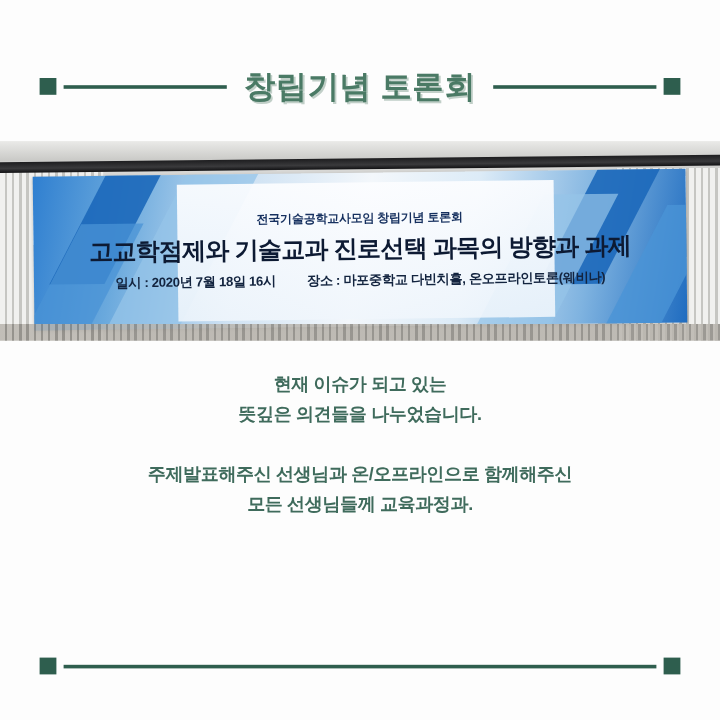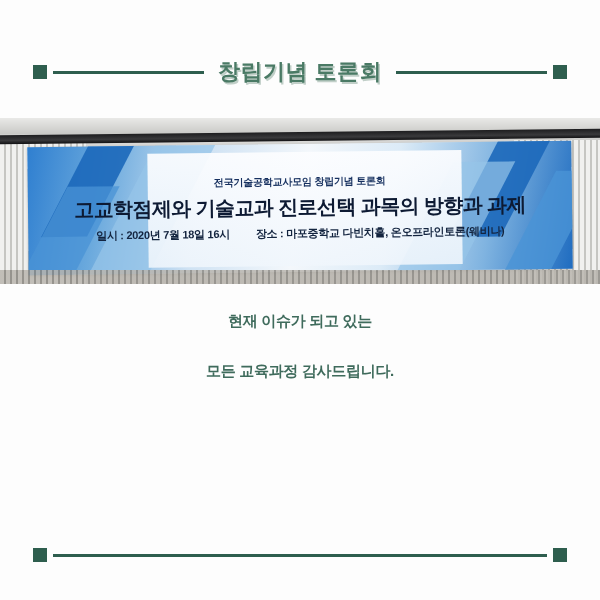--- a/index.html
+++ b/index.html
@@ -45,21 +45,21 @@
   .rule-line {
     height: 3px;
     background: #2e5e4e;
     flex: 1 1 auto;
     min-width: 10px;
   }
   .rule-line.left  { margin-left: 6px;  margin-right: 14px; }
   .rule-line.right { margin-left: 14px; margin-right: 6px; }
 
   .headline {
-    font-size: 22px;
+    font-size: 26px;
     font-weight: 700;
     color: #4a7a65;
     letter-spacing: 0.5px;
     white-space: nowrap;
     line-height: 1;
     text-shadow: 1.5px 1.5px 0 rgba(120,150,135,0.45);
     flex: 0 0 auto;
   }
 
   
@@ -249,22 +249,24 @@
           <span>장소 : 마포중학교 다빈치홀, 온오프라인토론(웨비나)</span>
         </div>
       </div>
     </div>
 
     <div class="floor-strip"></div>
   </div>
 
   <div class="body-copy">
     <p>현재 이슈가 되고 있는</p>
+    <p>뜻깊은 의견들을 나누었습니다.</p>
     <div class="gap"></div>
-    <p>모든 교육과정 감사드립니다.</p>
+    <p>주제발표해주신 선생님과 온/오프라인으로 함께해주신</p>
+    <p>모든 선생님들께 교육과정과.</p>
   </div>
 
   <div class="bottom-rule">
     <span class="cap-square"></span>
     <span class="rule-line"></span>
     <span class="cap-square"></span>
   </div>
 
 </div>
 

